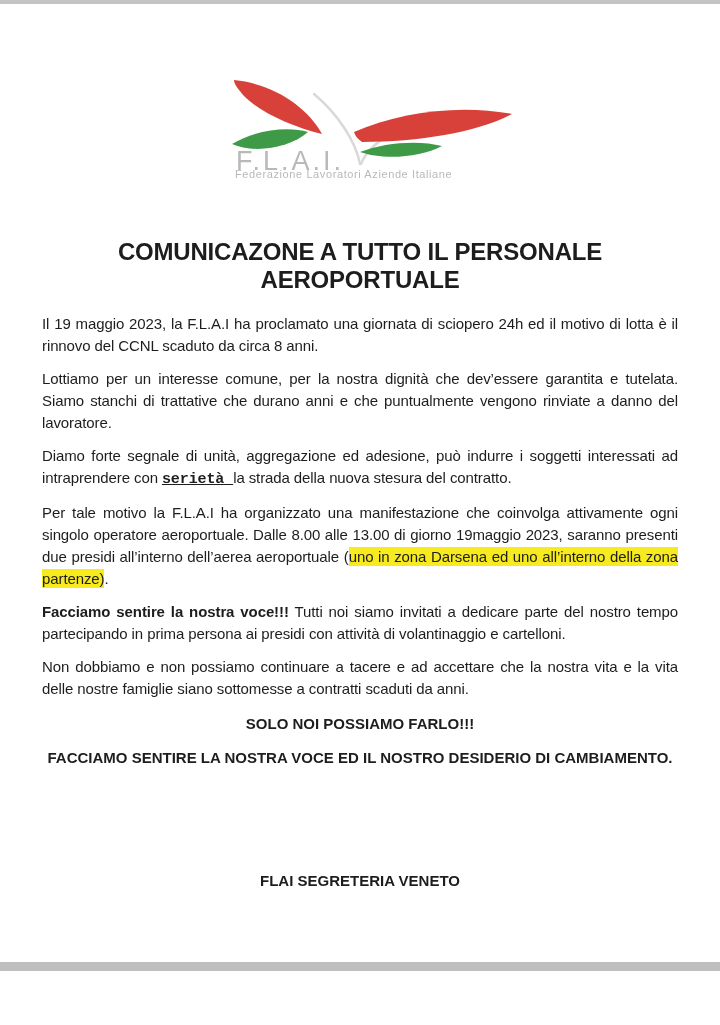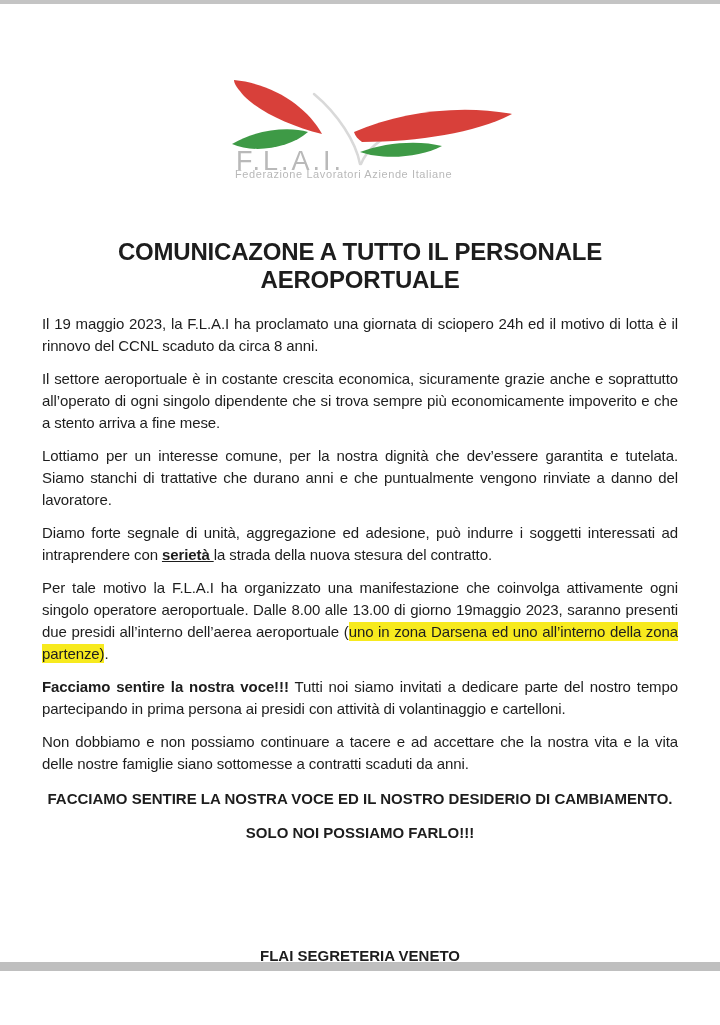--- a/index.html
+++ b/index.html
@@ -58,21 +58,21 @@
   }
   .doc-body{margin:12px 42px;}
   .para{
     text-align:justify;
     font-size:15px;line-height:22px;
     letter-spacing:-0.1px;
     color:var(--text-color);
     margin:0 0 11px 0;
   }
   .para .b{font-weight:700;}
-  .para .u{text-decoration:underline;}
+  .para .u{text-decoration:underline;font-family:Liberation Mono, monospace;}
   .para .hl{background:var(--hl-color);padding:1px 0;}
 
   .slogan{
     text-align:center;
     font-size:15px;font-weight:700;
     color:var(--text-color);
     margin:14px 40px 0 40px;
     line-height:20px;
   }
   .slogan + .slogan{margin-top:14px;}
@@ -99,27 +99,26 @@
       <path class="wing-green" d="M 140 78 C 165 68, 200 66, 222 72 C 200 84, 162 86, 140 78 Z"></path>
     </svg>
     <div class="logo-acronym">F.L.A.I.</div>
     <div class="logo-subtitle">Federazione Lavoratori Aziende Italiane</div>
   </div>
 
   <h1 class="title">COMUNICAZONE A TUTTO IL PERSONALE AEROPORTUALE</h1>
 
   <div class="doc-body">
       <p class="para"><span>Il 19 maggio 2023, la F.L.A.I ha proclamato  una giornata di sciopero 24h ed  il motivo di lotta è il rinnovo del CCNL scaduto da circa 8 anni.</span></p>
-      <p class="para"><span>Il settore aeroportuale è in costante crescita economica, sicuramente grazie anche e soprattutto all’operato di ogni singolo dipendente che si trova sempre più economicamente impoverito e che a stento arriva a fine mese.</span></p>
       <p class="para"><span>Lottiamo per un interesse comune, per la nostra dignità che dev’essere garantita e tutelata. Siamo stanchi di trattative che durano anni e che puntualmente vengono rinviate a danno del lavoratore.</span></p>
       <p class="para"><span>Diamo forte segnale di unità, aggregazione ed adesione, può indurre i soggetti interessati ad intraprendere con </span><span class="b u">serietà </span><span>la strada della nuova stesura del contratto.</span></p>
       <p class="para"><span>Per tale motivo la F.L.A.I ha organizzato una manifestazione che coinvolga attivamente ogni singolo operatore aeroportuale. Dalle 8.00 alle 13.00 di giorno 19maggio 2023, saranno presenti due presidi all’interno dell’aerea aeroportuale (</span><span class="hl">uno in zona Darsena ed uno all’interno della zona partenze)</span><span>.</span></p>
       <p class="para"><span class="b">Facciamo sentire la nostra voce!!!</span><span> Tutti noi siamo invitati a dedicare parte del nostro tempo partecipando in prima persona ai presidi con attività di volantinaggio e cartelloni.</span></p>
       <p class="para"><span>Non dobbiamo e non possiamo continuare a tacere e ad accettare che la nostra vita e la vita delle nostre famiglie siano sottomesse a contratti scaduti da anni.</span></p>
     </div>
 
+  <div class="slogan">SOLO NOI POSSIAMO FARLO!!!</div>
   <div class="slogan">FACCIAMO SENTIRE LA NOSTRA VOCE ED IL NOSTRO DESIDERIO DI CAMBIAMENTO.</div>
-  <div class="slogan">SOLO NOI POSSIAMO FARLO!!!</div>
 
   <div class="signature">FLAI SEGRETERIA VENETO</div>
 
   <div class="edge bottom"></div>
 </div>
 
 </body></html>

